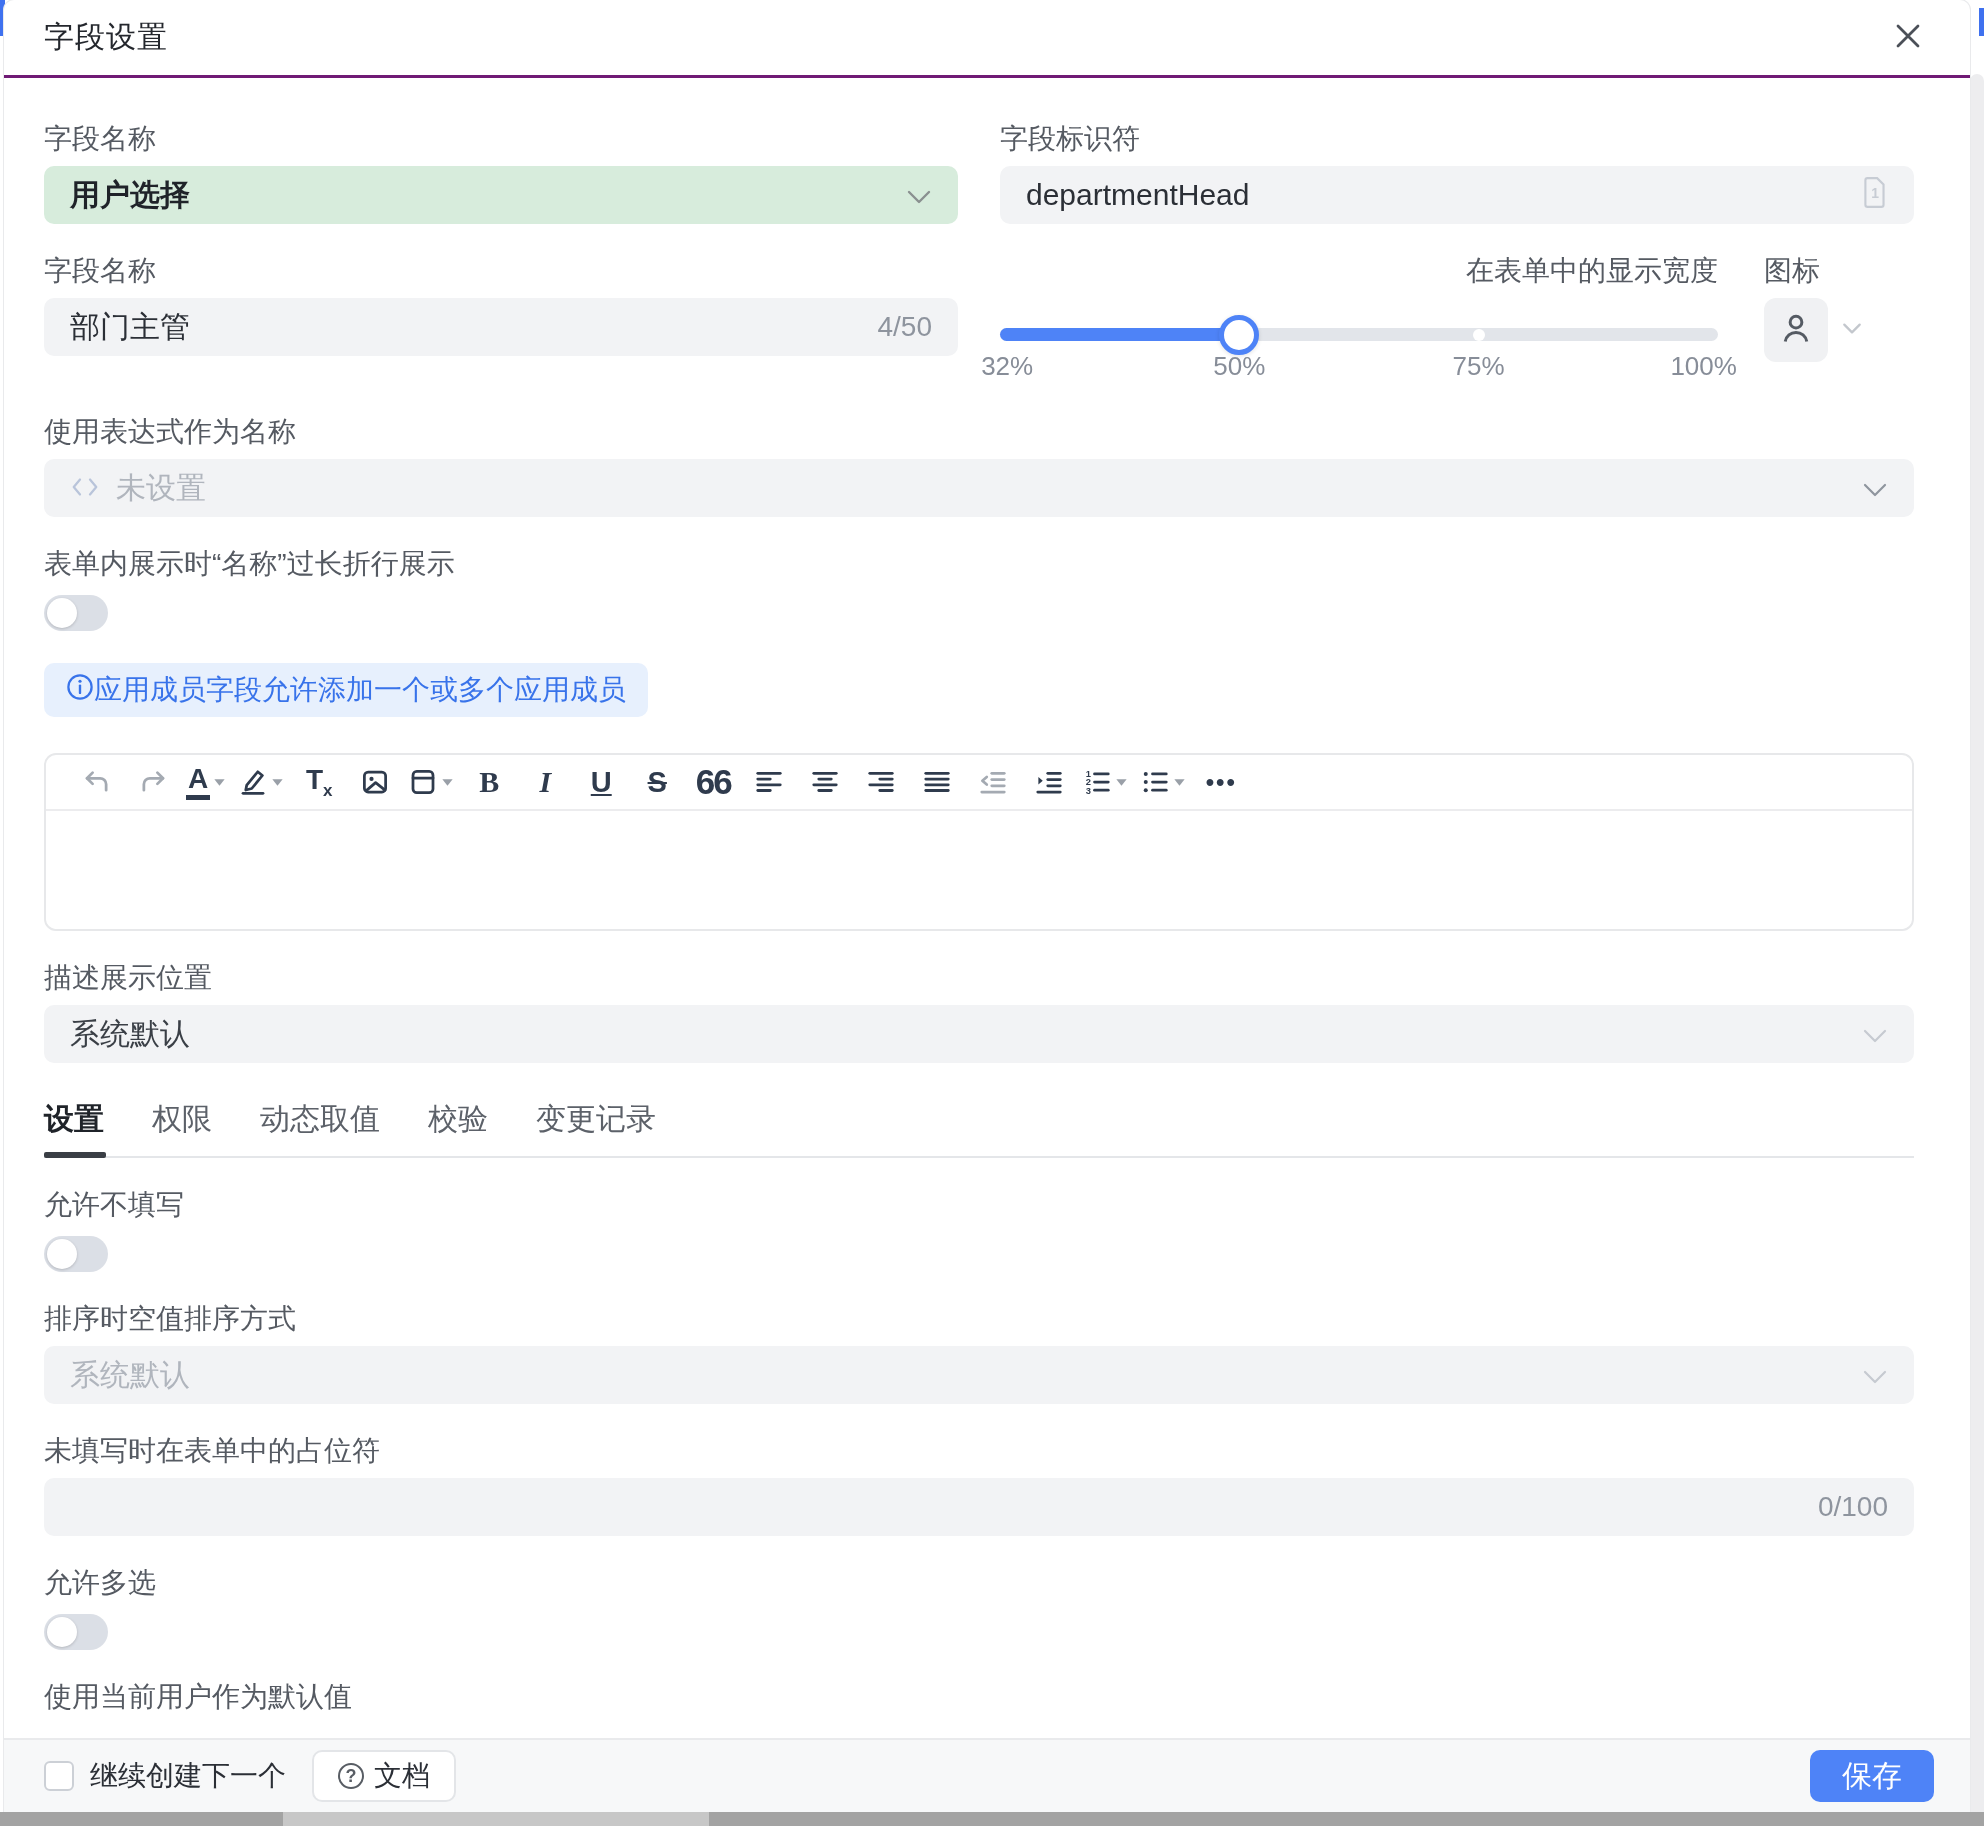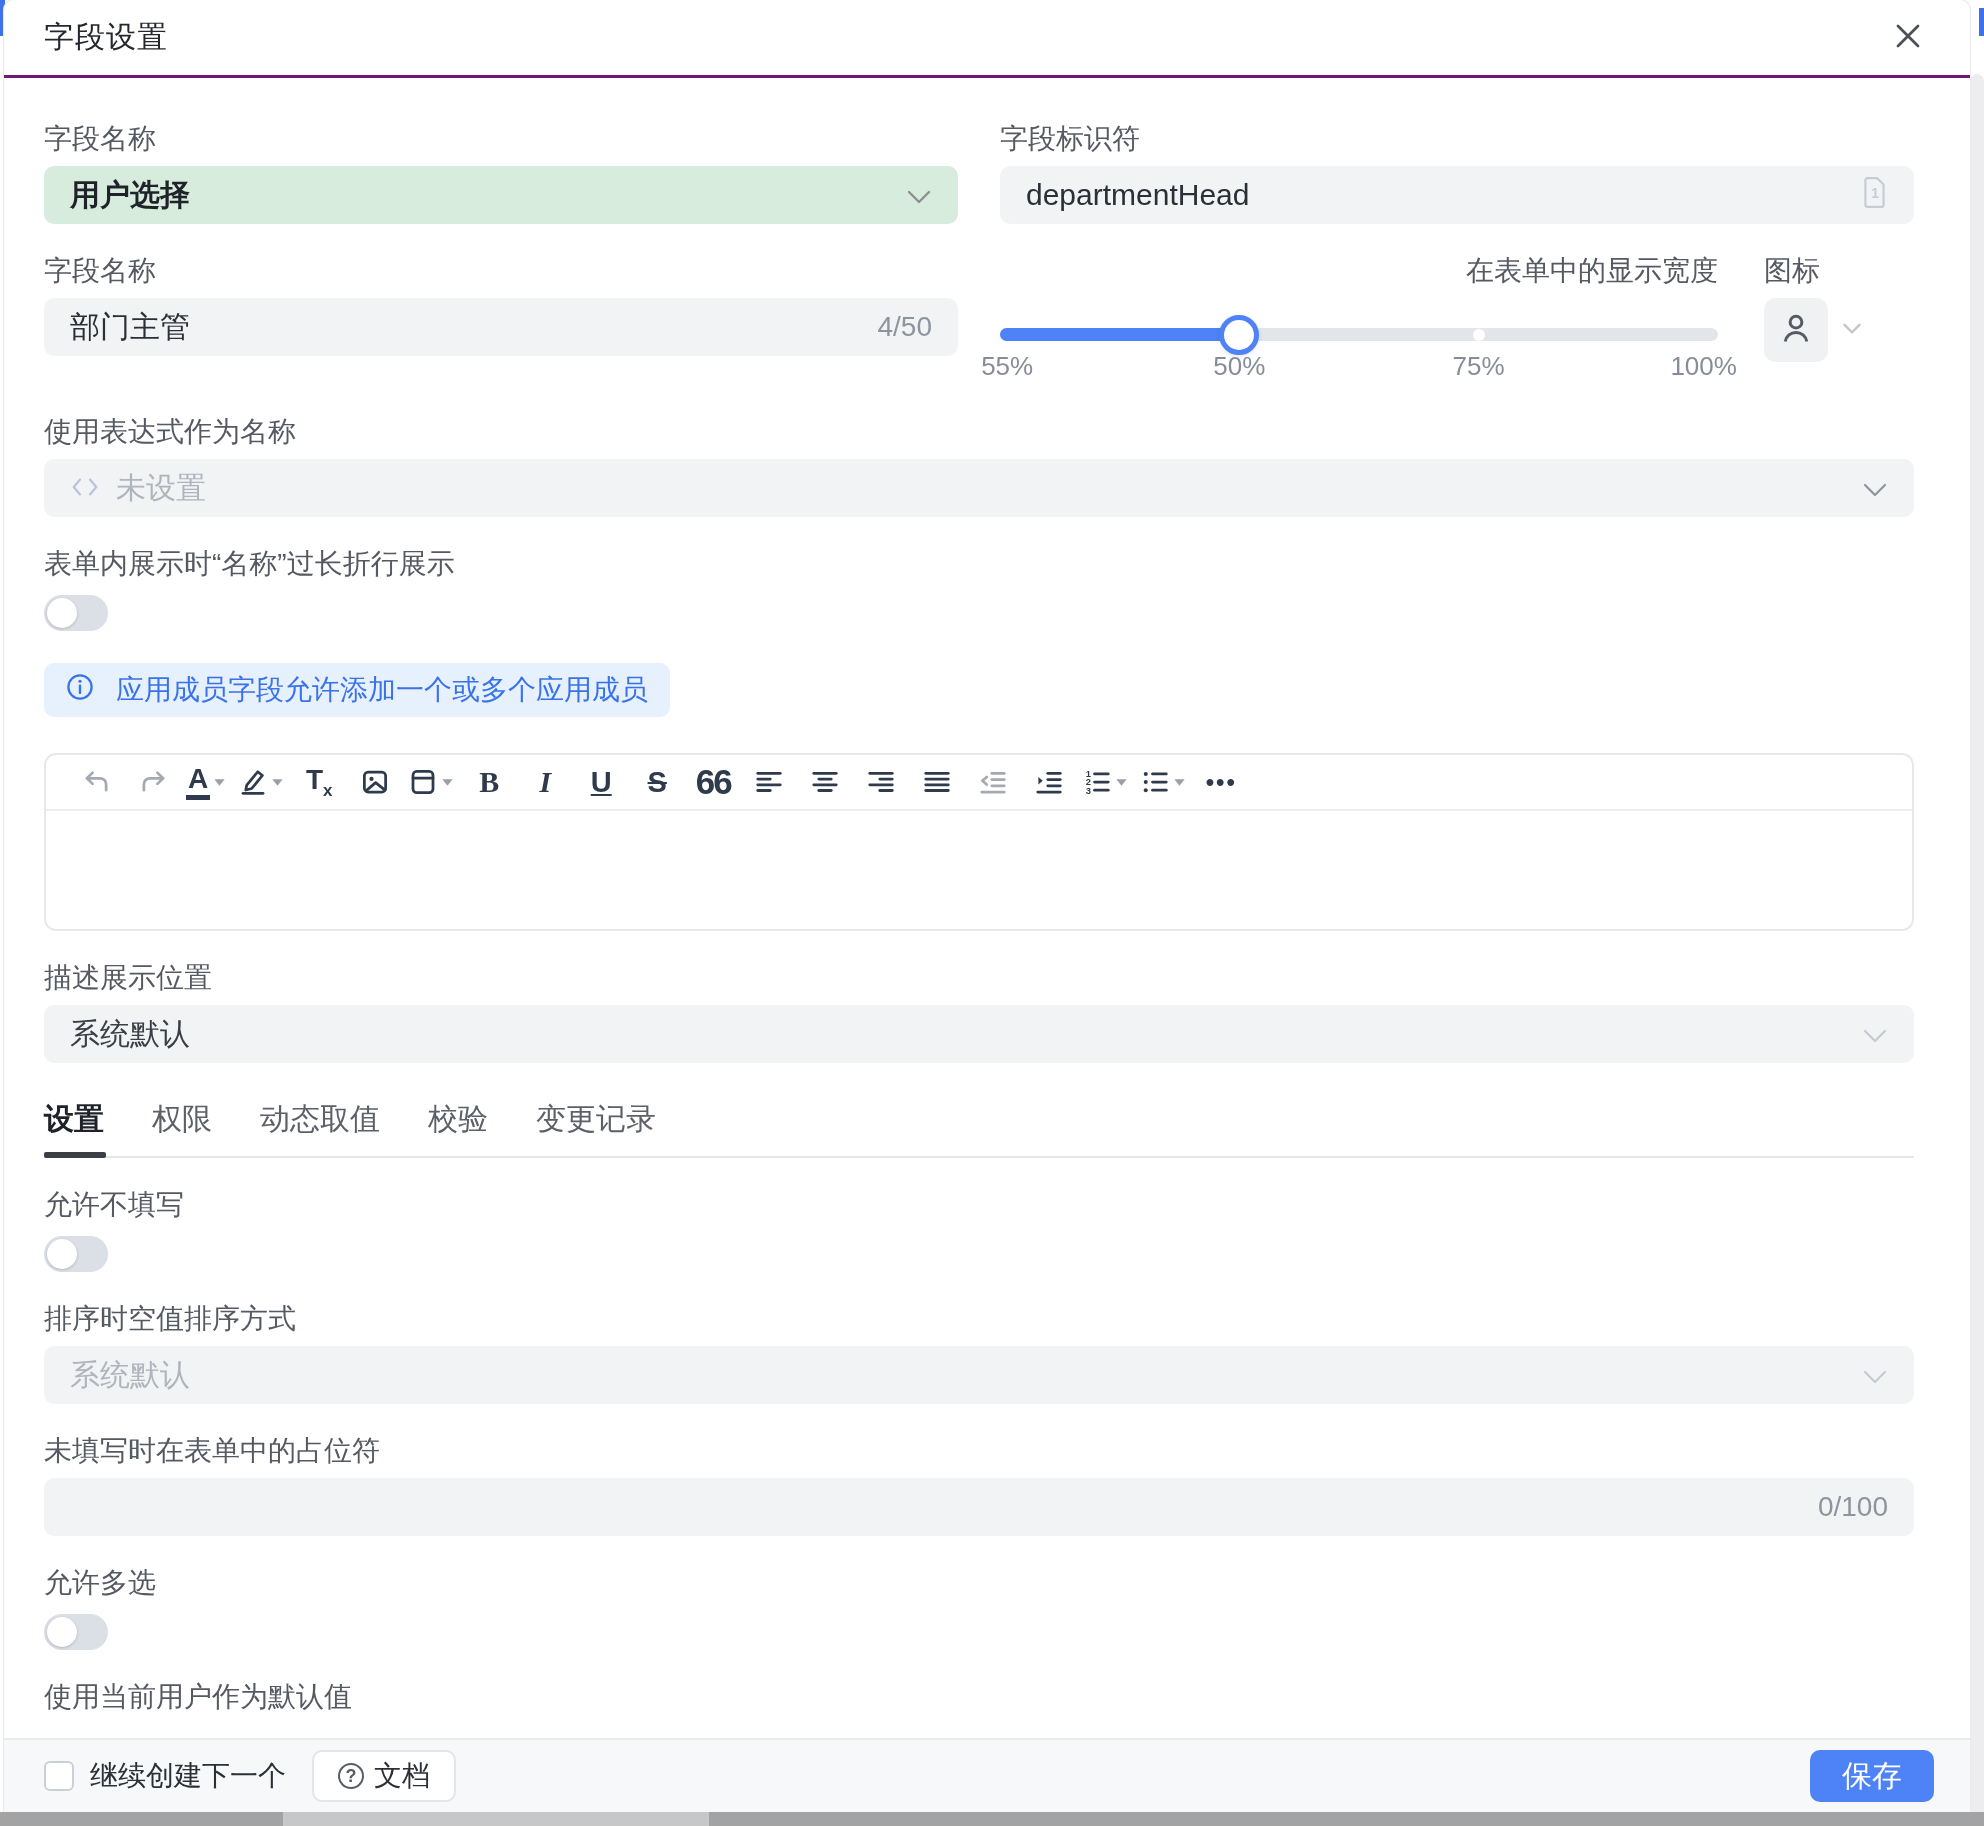--- a/index.html
+++ b/index.html
@@ -54,21 +54,21 @@
   .width-col { flex:1 1 auto;text-align:right; }
   .icon-col { flex:0 0 150px; }
   .icon-btn-row { display:flex; align-items:center; gap:14px; margin-top:4px; }
   .icon-btn { width:64px; height:64px; border-radius:12px; background:#f0f1f3; display:flex; align-items:center; justify-content:center; cursor:pointer; }
 
   
   .toggle { width:64px; height:36px; border-radius:18px; background:#dbdfe6; position:relative; margin-top:14px; cursor:pointer; }
   .toggle .knob { position:absolute; left:3px; top:3px; width:30px; height:30px; border-radius:50%; background:#fff; box-shadow:0 1px 3px rgba(0,0,0,.18); }
 
   
-  .banner { display:inline-flex; align-items:center; gap:22px; background:#e7f0fd; color:#3873ea;
+  .banner { display:inline-flex; align-items:center; gap:0; background:#e7f0fd; color:#3873ea;
             border-radius:10px; height:54px; padding:0 22px; font-size:28px; margin-top:32px; }
 
   
   .editor { border:2px solid #e7e8ea; border-radius:12px; margin-top:0; }
   .rt-toolbar { height:56px; display:flex; align-items:center; gap:10px; padding:0 28px; border-bottom:2px solid #ececee; }
   .tbtn { border:0; background:transparent; width:46px; height:44px; display:flex; align-items:center; justify-content:center;
           color:#2f3b4d; cursor:pointer; padding:0; }
   .tbtn.disabled { color:#a4aab2; }
   .tbtn .glyph { display:flex; align-items:center; justify-content:center; }
   .tbtn-caretted { width:auto; padding-right:2px; }
@@ -165,21 +165,21 @@
         <div class="width-icon-row">
           <div class="width-col">
             <div class="lbl">在表单中的显示宽度</div>
             <div class="slider-wrap">
               <div class="slider-track">
                 <div class="slider-fill"></div>
                 <div class="slider-dot"></div>
                 <div class="slider-handle"></div>
               </div>
               <div class="slider-ticks">
-                <span class="tick0">55%</span>
+                <span class="tick0">32%</span>
                 <span class="tick1">50%</span>
                 <span class="tick2">75%</span>
                 <span class="tick3">100%</span>
               </div>
             </div>
           </div>
           <div class="icon-col">
             <div class="lbl">图标</div>
             <div class="icon-btn-row">
               <div class="icon-btn">

